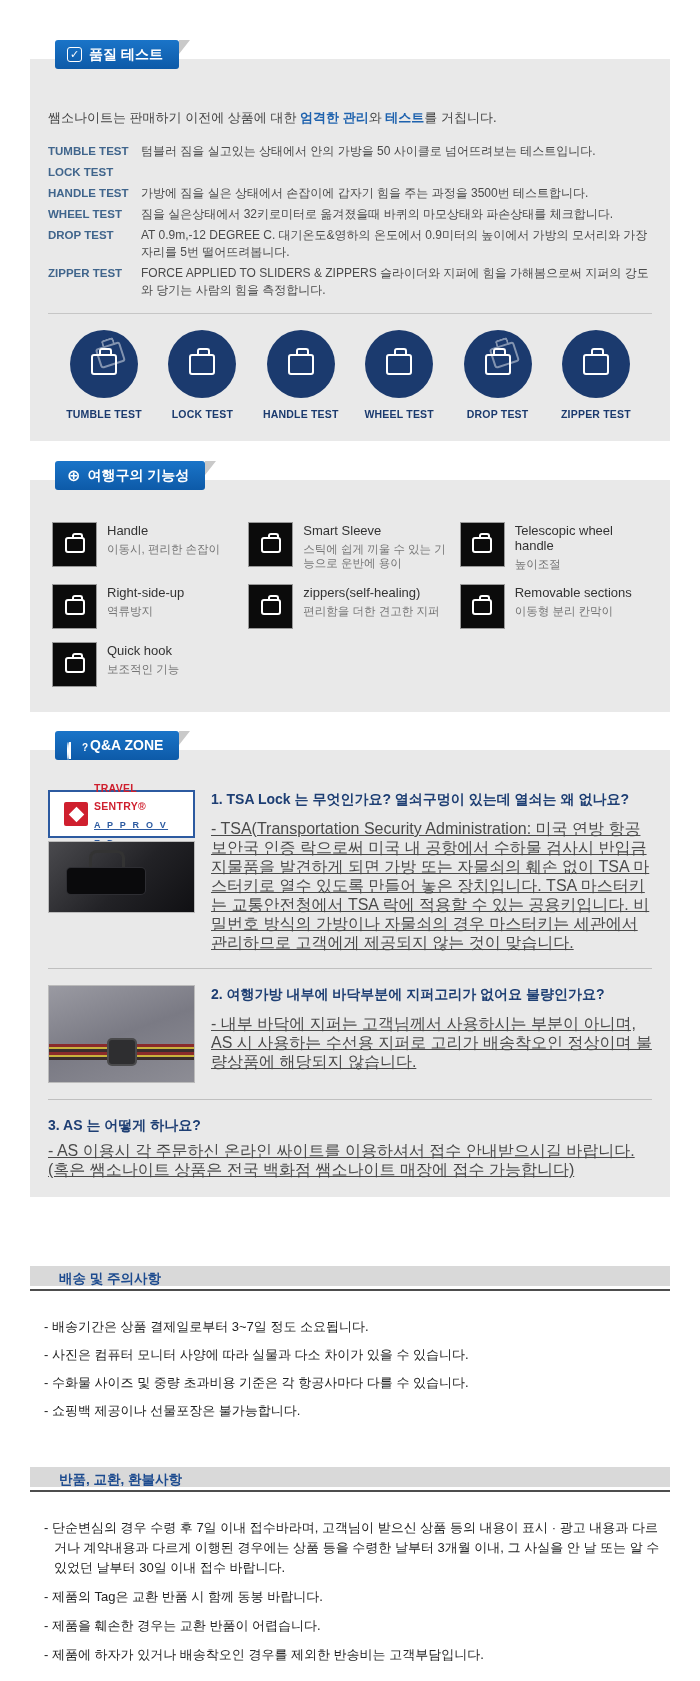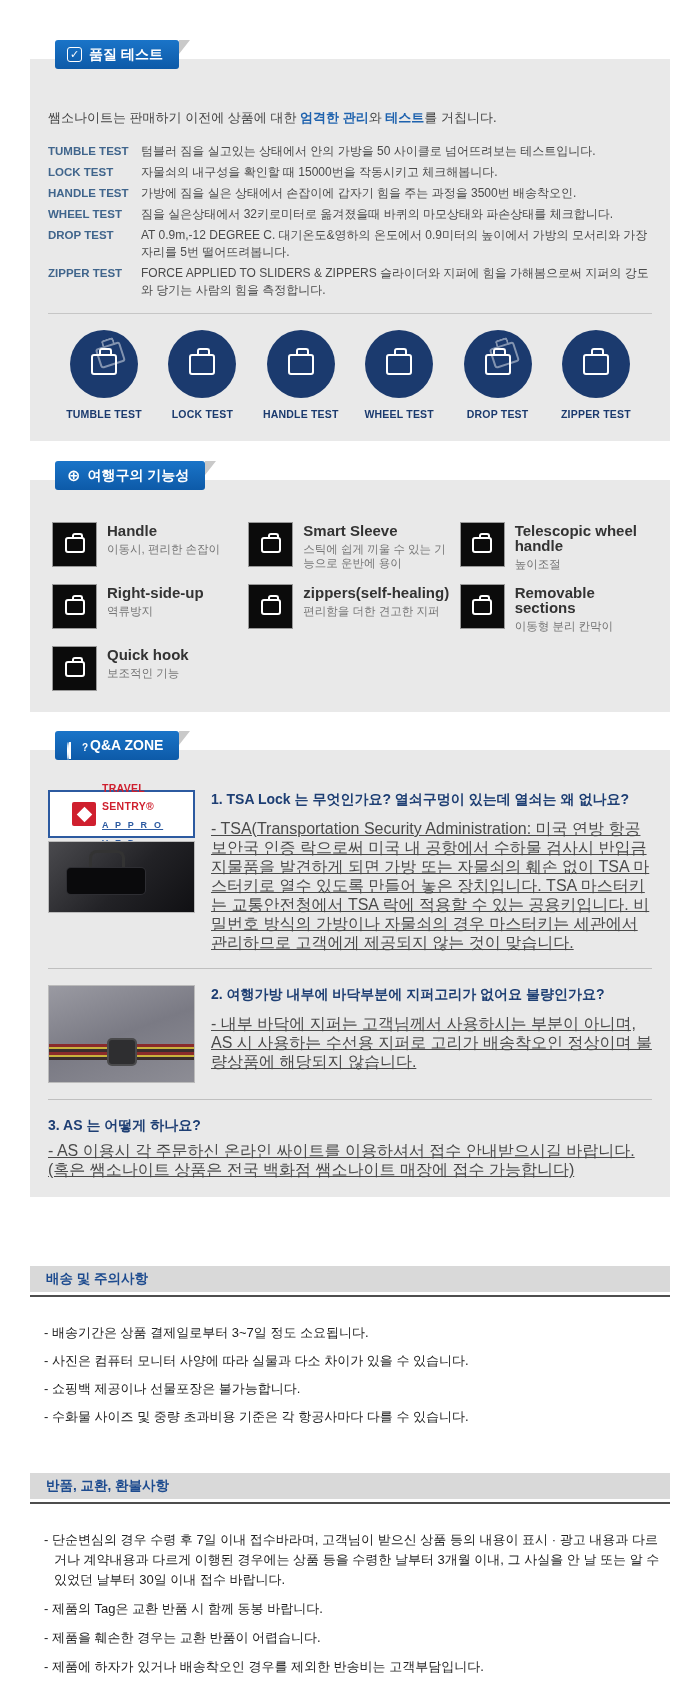--- a/index.html
+++ b/index.html
@@ -62,28 +62,28 @@
   
   .sec2 { margin-top:39px; padding:42px 22px 0 22px; height:232px; }
   .feat-grid { display:grid; grid-template-columns:1fr 1.08fr 1fr; row-gap:13px; column-gap:8px; }
   .feat { display:flex; gap:10px; align-items:flex-start; }
   .feat-icon {
     width:45px; height:45px; background:#0b0b0b; border:1px solid #999; flex:none;
     display:flex; align-items:center; justify-content:center;
   }
   .feat-icon .suitcase { width:20px; height:16px; border-width:2px; }
   .feat-icon .suitcase::before { top:-6px; left:5px; width:7px; height:4px; border-width:2px; }
-  .feat-title { font-size:15px; font-weight:bold; color:#333; line-height:15px; margin-top:1px; }
+  .feat-title { font-size:13px; font-weight:normal; color:#333; line-height:15px; margin-top:1px; }
   .feat-desc { font-size:11.5px; color:#757575; line-height:14px; margin-top:4px; }
 
   
   .sec3 { margin-top:38px; padding:40px 18px 18px 18px; min-height:386px; }
   .qa-block { display:flex; gap:16px; }
   .qa-left { width:147px; flex:none; }
-  .ts-box { background:#fff; border:2px solid #2c5aa0; height:48px; padding:5px 22px; display:flex; align-items:center; gap:6px; }
+  .ts-box { background:#fff; border:2px solid #2c5aa0; height:48px; padding:5px 14px; display:flex; align-items:center; gap:6px; }
   .ts-diamond { width:24px; height:24px; background:#cf1f2e; flex:none; position:relative; transform:rotate(0deg); display:flex; align-items:center; justify-content:center; border-radius:2px; }
   .ts-diamond::before { content:""; width:11px; height:11px; background:#fff; transform:rotate(45deg); }
   .ts-text1 { color:#cf1f2e; font-weight:bold; font-size:10.5px; line-height:12px; letter-spacing:.3px; }
   .ts-text2 { color:#2c5aa0; font-weight:bold; font-size:9px; letter-spacing:2.2px; line-height:11px;text-decoration:underline; }
   .photo-lock { margin-top:3px; height:72px; background:linear-gradient(135deg,#4a4a4e 0%,#222226 55%,#101013 100%); position:relative; border:1px solid #bbb; }
   .photo-lock::after { content:""; position:absolute; left:18px; top:26px; width:78px; height:26px; background:#0a0a0c; border-radius:4px; box-shadow:0 0 0 1px #2e2e33; }
   .photo-lock::before { content:""; position:absolute; left:40px; top:8px; width:30px; height:14px; border:3px solid #333; border-bottom:none; border-radius:8px 8px 0 0; z-index:1; }
   .photo-fabric { height:98px; background:linear-gradient(160deg,#9a9aa2 0%,#7a7a84 50%,#8d8d95 100%); position:relative; border:1px solid #bbb; overflow:hidden; }
   .photo-fabric .strap {
     position:absolute; left:0; right:0; top:58px; height:16px;
@@ -93,21 +93,21 @@
   .qa-right { flex:1; }
   .q-title { font-size:14px; font-weight:bold; color:#1d3e73; margin-bottom:10px; line-height:19px; }
   .q-answer { font-size:16px; color:#4a4a4a; line-height:19px;text-decoration:underline; }
   .qa-divider { border:none; border-top:1px solid #bfbfbf; margin:16px 0; }
   .qa3 .q-title { margin-bottom:6px; }
 
   
   .notice { margin-top:69px; }
   .notice2 { margin-top:46px; }
   .notice-bar {
-    background:#d9d9d9; height:26px; line-height:26px; padding-left:16px;
+    background:#d9d9d9; height:20px; line-height:26px; padding-left:29px;
     font-size:13.5px; font-weight:bold; color:#1d4b8f;
   }
   .notice-underline { border:none; border-top:2px solid #4d4d4d; margin:3px 0 0 0; }
   .notice-list { padding:26px 4px 0 14px; }
   .notice-item {
     font-size:13px; color:#222; line-height:20px; margin-bottom:8px;
     padding-left:10px; text-indent:-10px;
   }
   .notice2 .notice-item { margin-bottom:9px; }
 </style>
@@ -125,25 +125,24 @@
       </div>
 
       <p class="intro"><span>쌤소나이트는 판매하기 이전에 상품에 대한 </span><b>엄격한 관리</b><span>와 </span><b>테스트</b><span>를 거칩니다.</span></p>
 
       <div class="test-row">
         <span class="test-label">TUMBLE TEST</span>
         <span class="test-desc">텀블러 짐을 실고있는 상태에서 안의 가방을 50 사이클로 넘어뜨려보는 테스트입니다.</span>
       </div>
       <div class="test-row">
         <span class="test-label">LOCK TEST</span>
-        <span class="test-desc">자물쇠의 내구성을 확인할 때 15000번을 작동시키고 체크해봅니다.</span>
       </div>
       <div class="test-row">
         <span class="test-label">HANDLE TEST</span>
-        <span class="test-desc">가방에 짐을 실은 상태에서 손잡이에 갑자기 힘을 주는 과정을 3500번 배송착오인.</span>
+        <span class="test-desc">가방에 짐을 실은 상태에서 손잡이에 갑자기 힘을 주는 과정을 3500번 테스트합니다.</span>
       </div>
       <div class="test-row">
         <span class="test-label">WHEEL TEST</span>
         <span class="test-desc">짐을 실은상태에서 32키로미터로 옮겨졌을때 바퀴의 마모상태와 파손상태를 체크합니다.</span>
       </div>
       <div class="test-row">
         <span class="test-label">DROP TEST</span>
         <span class="test-desc">AT 0.9m,-12 DEGREE C. 대기온도&amp;영하의 온도에서 0.9미터의 높이에서 가방의 모서리와 가장자리를 5번 떨어뜨려봅니다.</span>
       </div>
       <div class="test-row">
@@ -319,22 +318,22 @@
         <div class="q-answer">- AS 이용시 각 주문하신 온라인 싸이트를 이용하셔서 접수 안내받으시길 바랍니다.(혹은 쌤소나이트 상품은 전국 백화점 쌤소나이트 매장에 접수 가능합니다)</div>
       </div>
     </div>
 
     <div class="notice">
       <div class="notice-bar">배송 및 주의사항</div>
       <hr class="notice-underline">
       <div class="notice-list">
         <div class="notice-item">- 배송기간은 상품 결제일로부터 3~7일 정도 소요됩니다.</div>
         <div class="notice-item">- 사진은 컴퓨터 모니터 사양에 따라 실물과 다소 차이가 있을 수 있습니다.</div>
+        <div class="notice-item">- 수화물 사이즈 및 중량 초과비용 기준은 각 항공사마다 다를 수 있습니다.</div>
         <div class="notice-item">- 쇼핑백 제공이나 선물포장은 불가능합니다.</div>
-        <div class="notice-item">- 수화물 사이즈 및 중량 초과비용 기준은 각 항공사마다 다를 수 있습니다.</div>
       </div>
     </div>
 
     <div class="notice notice2">
       <div class="notice-bar">반품, 교환, 환불사항</div>
       <hr class="notice-underline">
       <div class="notice-list">
         <div class="notice-item">- 단순변심의 경우 수령 후 7일 이내 접수바라며, 고객님이 받으신 상품 등의 내용이 표시 · 광고 내용과 다르거나 계약내용과 다르게 이행된 경우에는 상품 등을 수령한 날부터 3개월 이내, 그 사실을 안 날 또는 알 수 있었던 날부터 30일 이내 접수 바랍니다.</div>
         <div class="notice-item">- 제품의 Tag은 교환 반품 시 함께 동봉 바랍니다.</div>
         <div class="notice-item">- 제품을 훼손한 경우는 교환 반품이 어렵습니다.</div>

